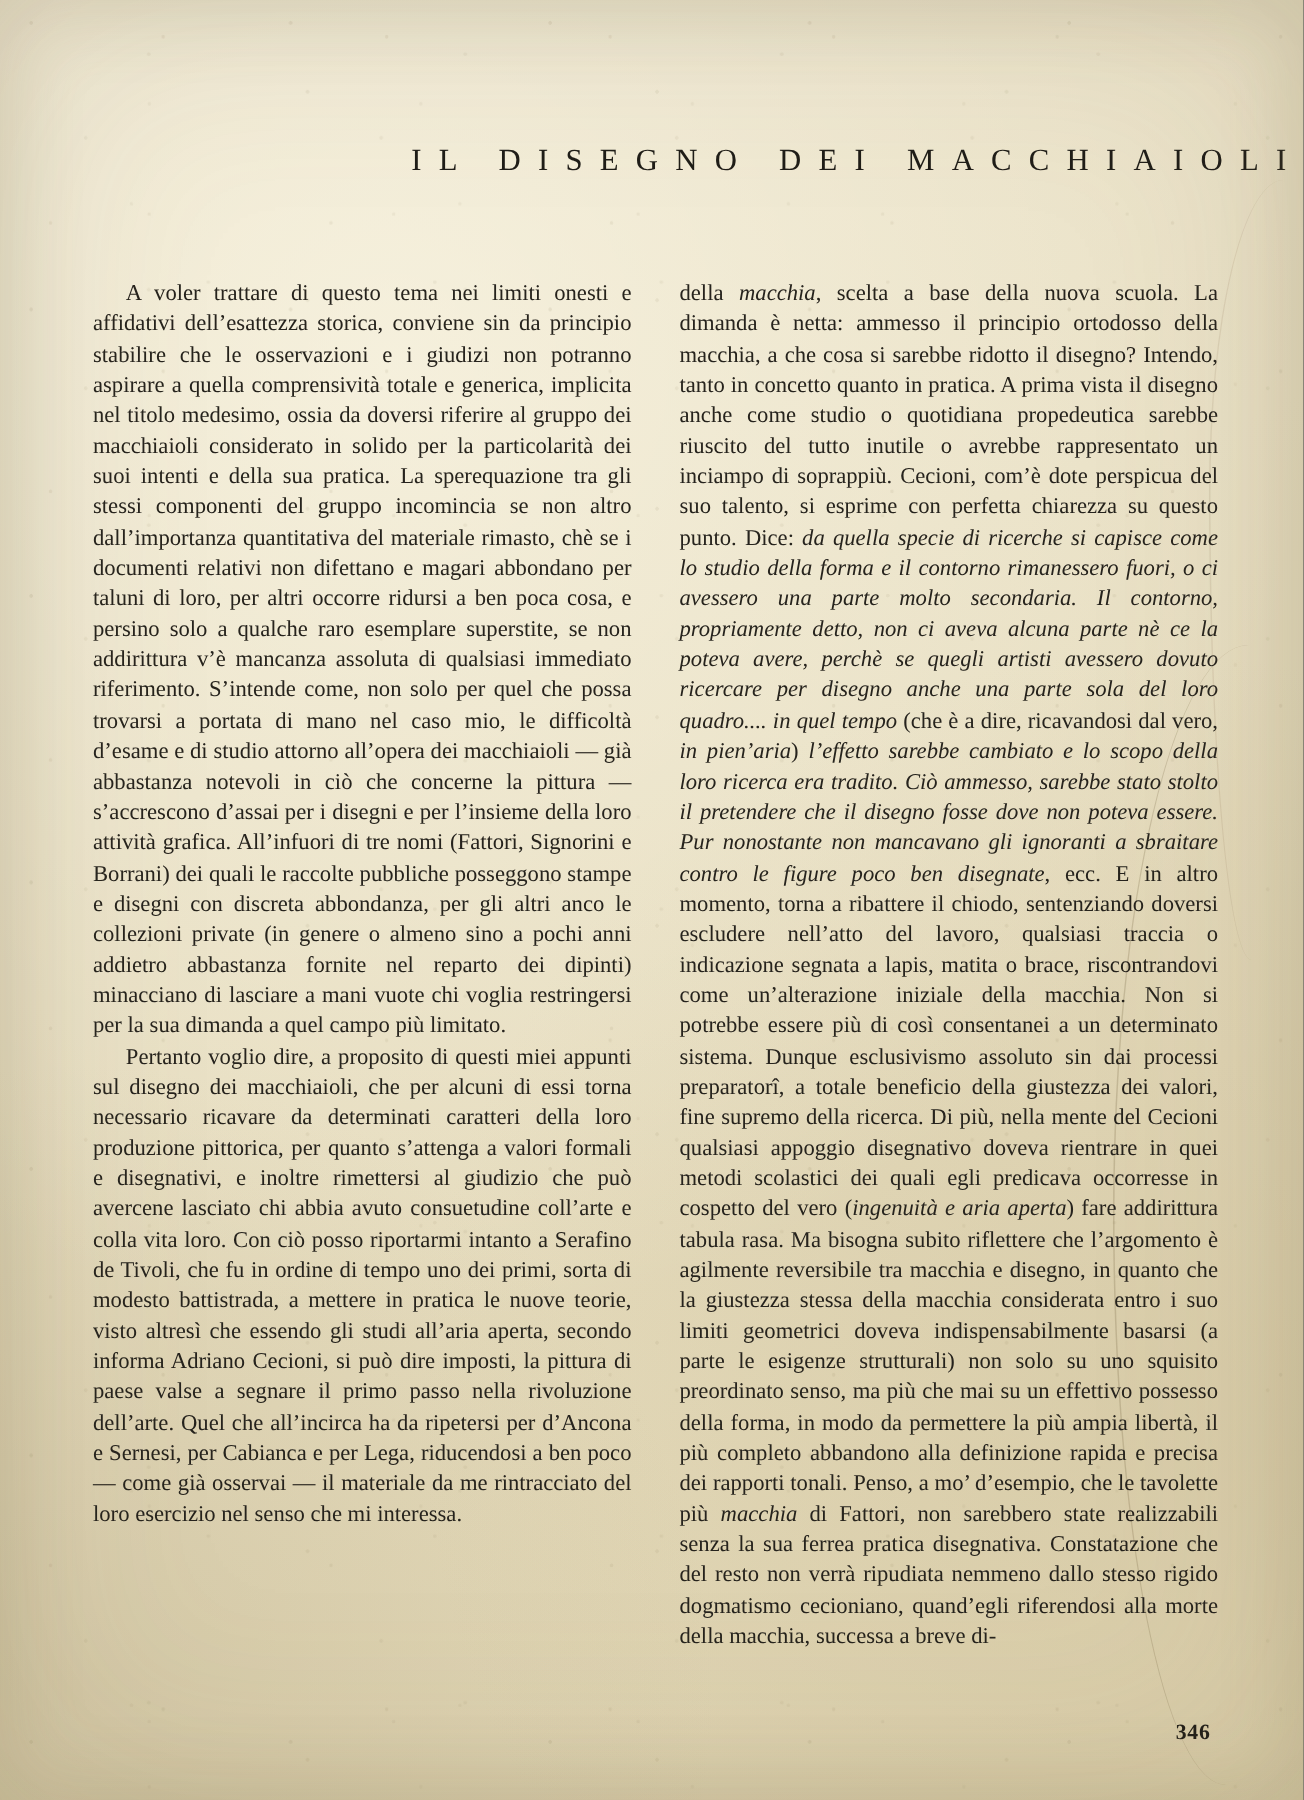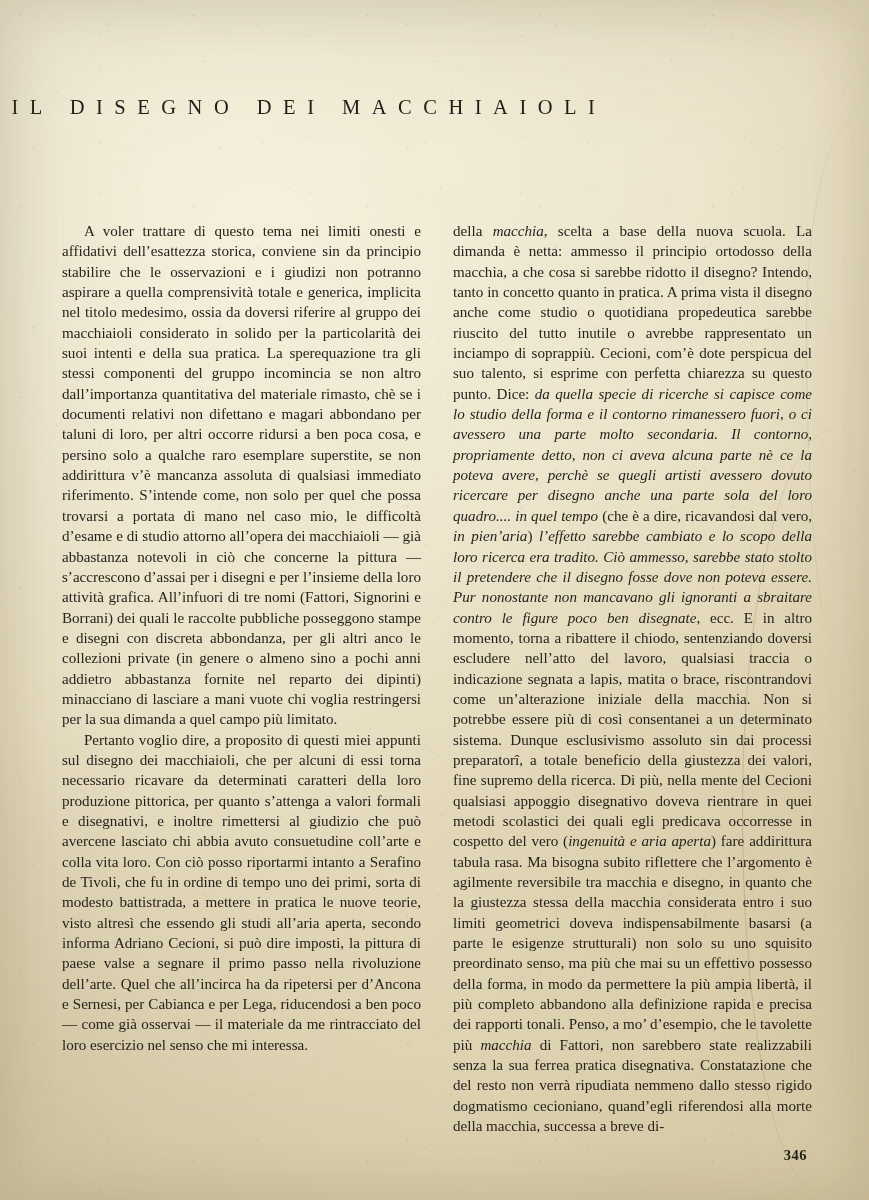--- a/index.html
+++ b/index.html
@@ -66,39 +66,38 @@
     position: absolute;
     inset: 0;
     pointer-events: none;
     box-shadow:
       inset 0 0 46px 12px rgba(120,104,64,.16),
       inset 0 0 120px 40px rgba(120,104,64,.09);
   }
 
   .page-title {
     position: absolute;
-    left: 0; right: 0;
+    left: 18px; right: 0;
     top: 82px;
-    text-align: left;
+    text-align: right;
     font-size: 20.5px;
     letter-spacing: 11.5px;
     text-indent: 11.5px;
     font-weight: 400;
     color: #1f1d18;
     white-space: nowrap;
   }
 
   .columns {
     position: absolute;
     left: 62px;
     top: 186px;
     width: 750px;
     display: flex;
     gap: 32px;
-    margin-top: 35px;
   }
   .col {
     width: 359px;
     font-size: 15.1px;
     line-height: 20.35px;
     text-align: justify;
     text-justify: inter-word;
     hyphens: none;
     color: #26231d;
   }

